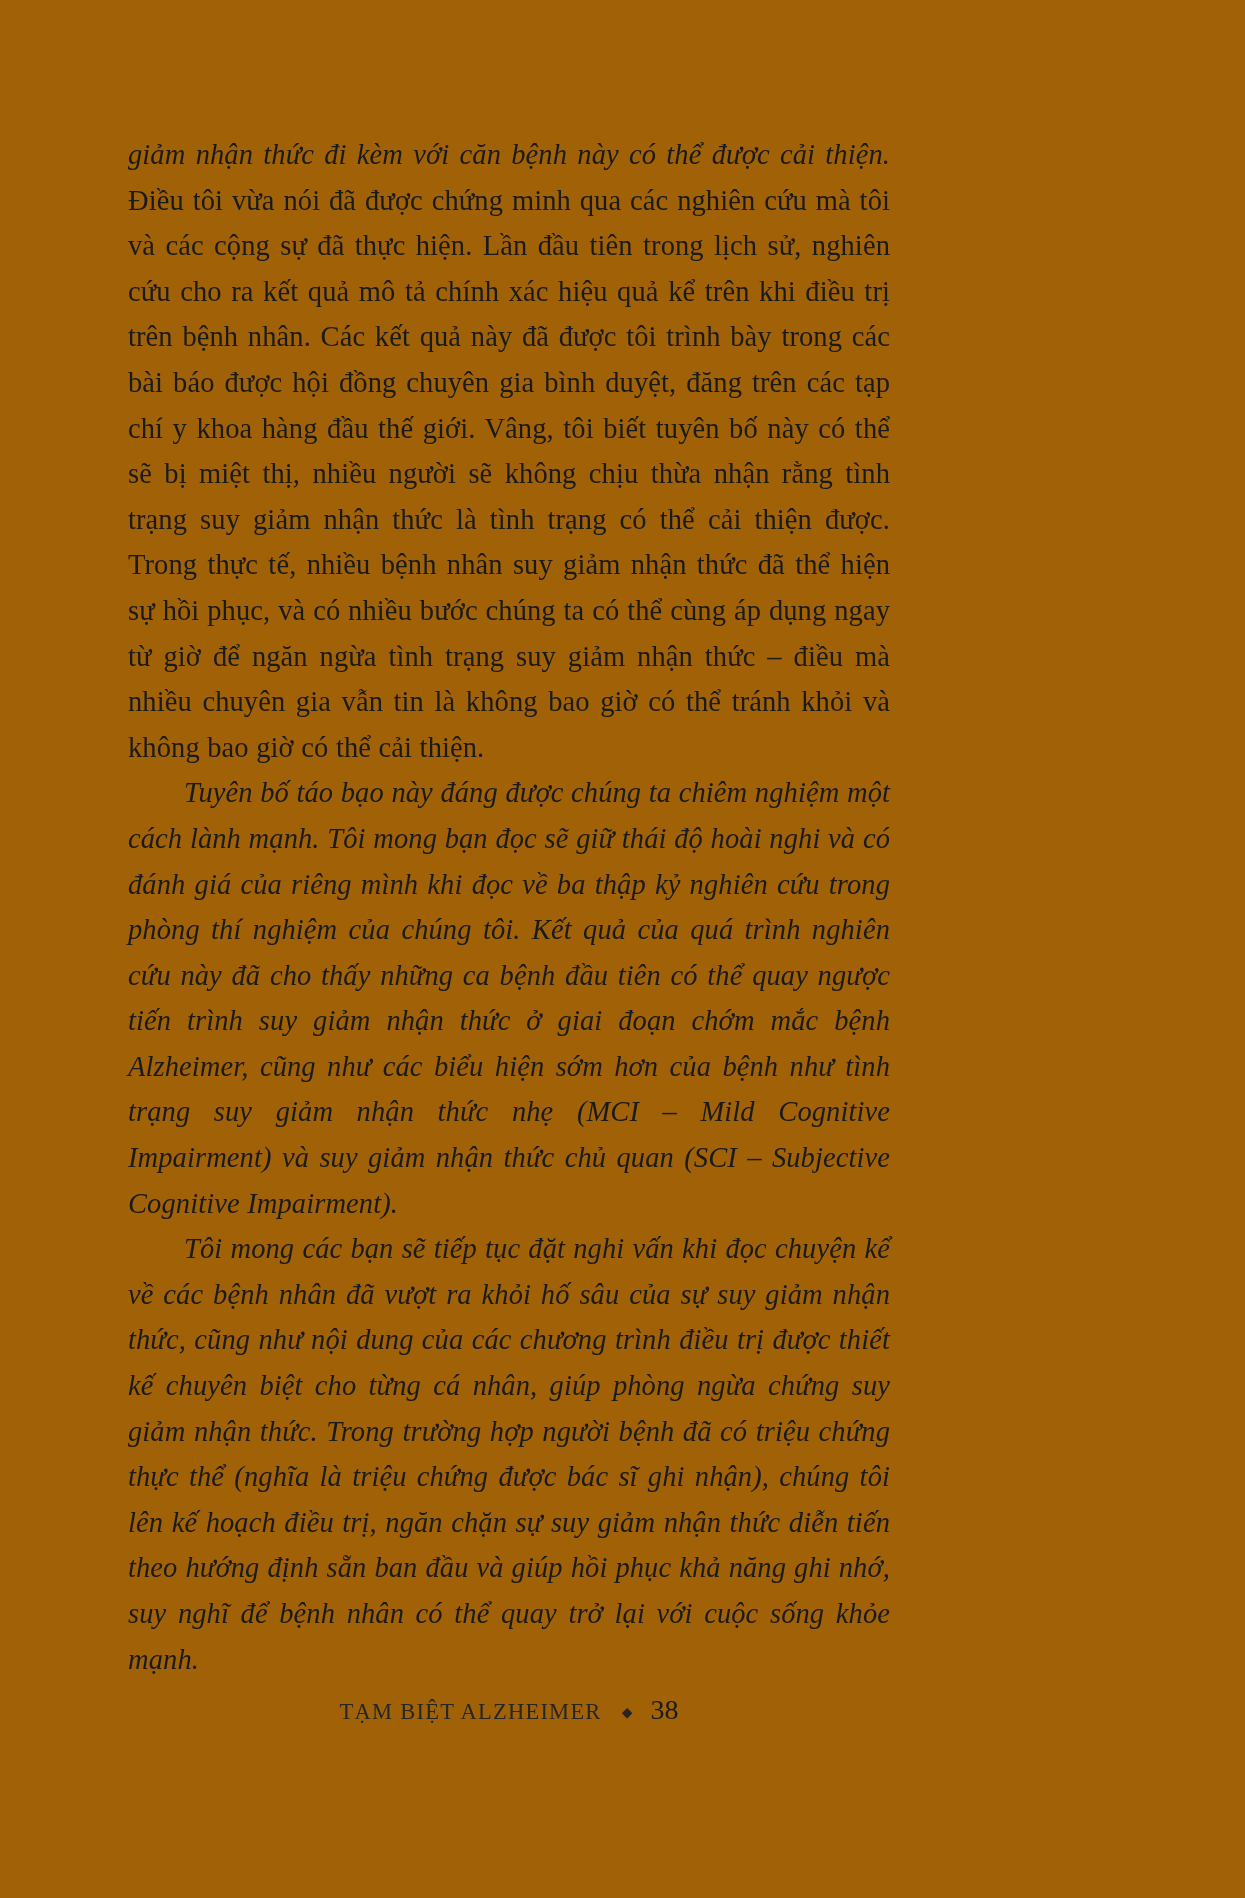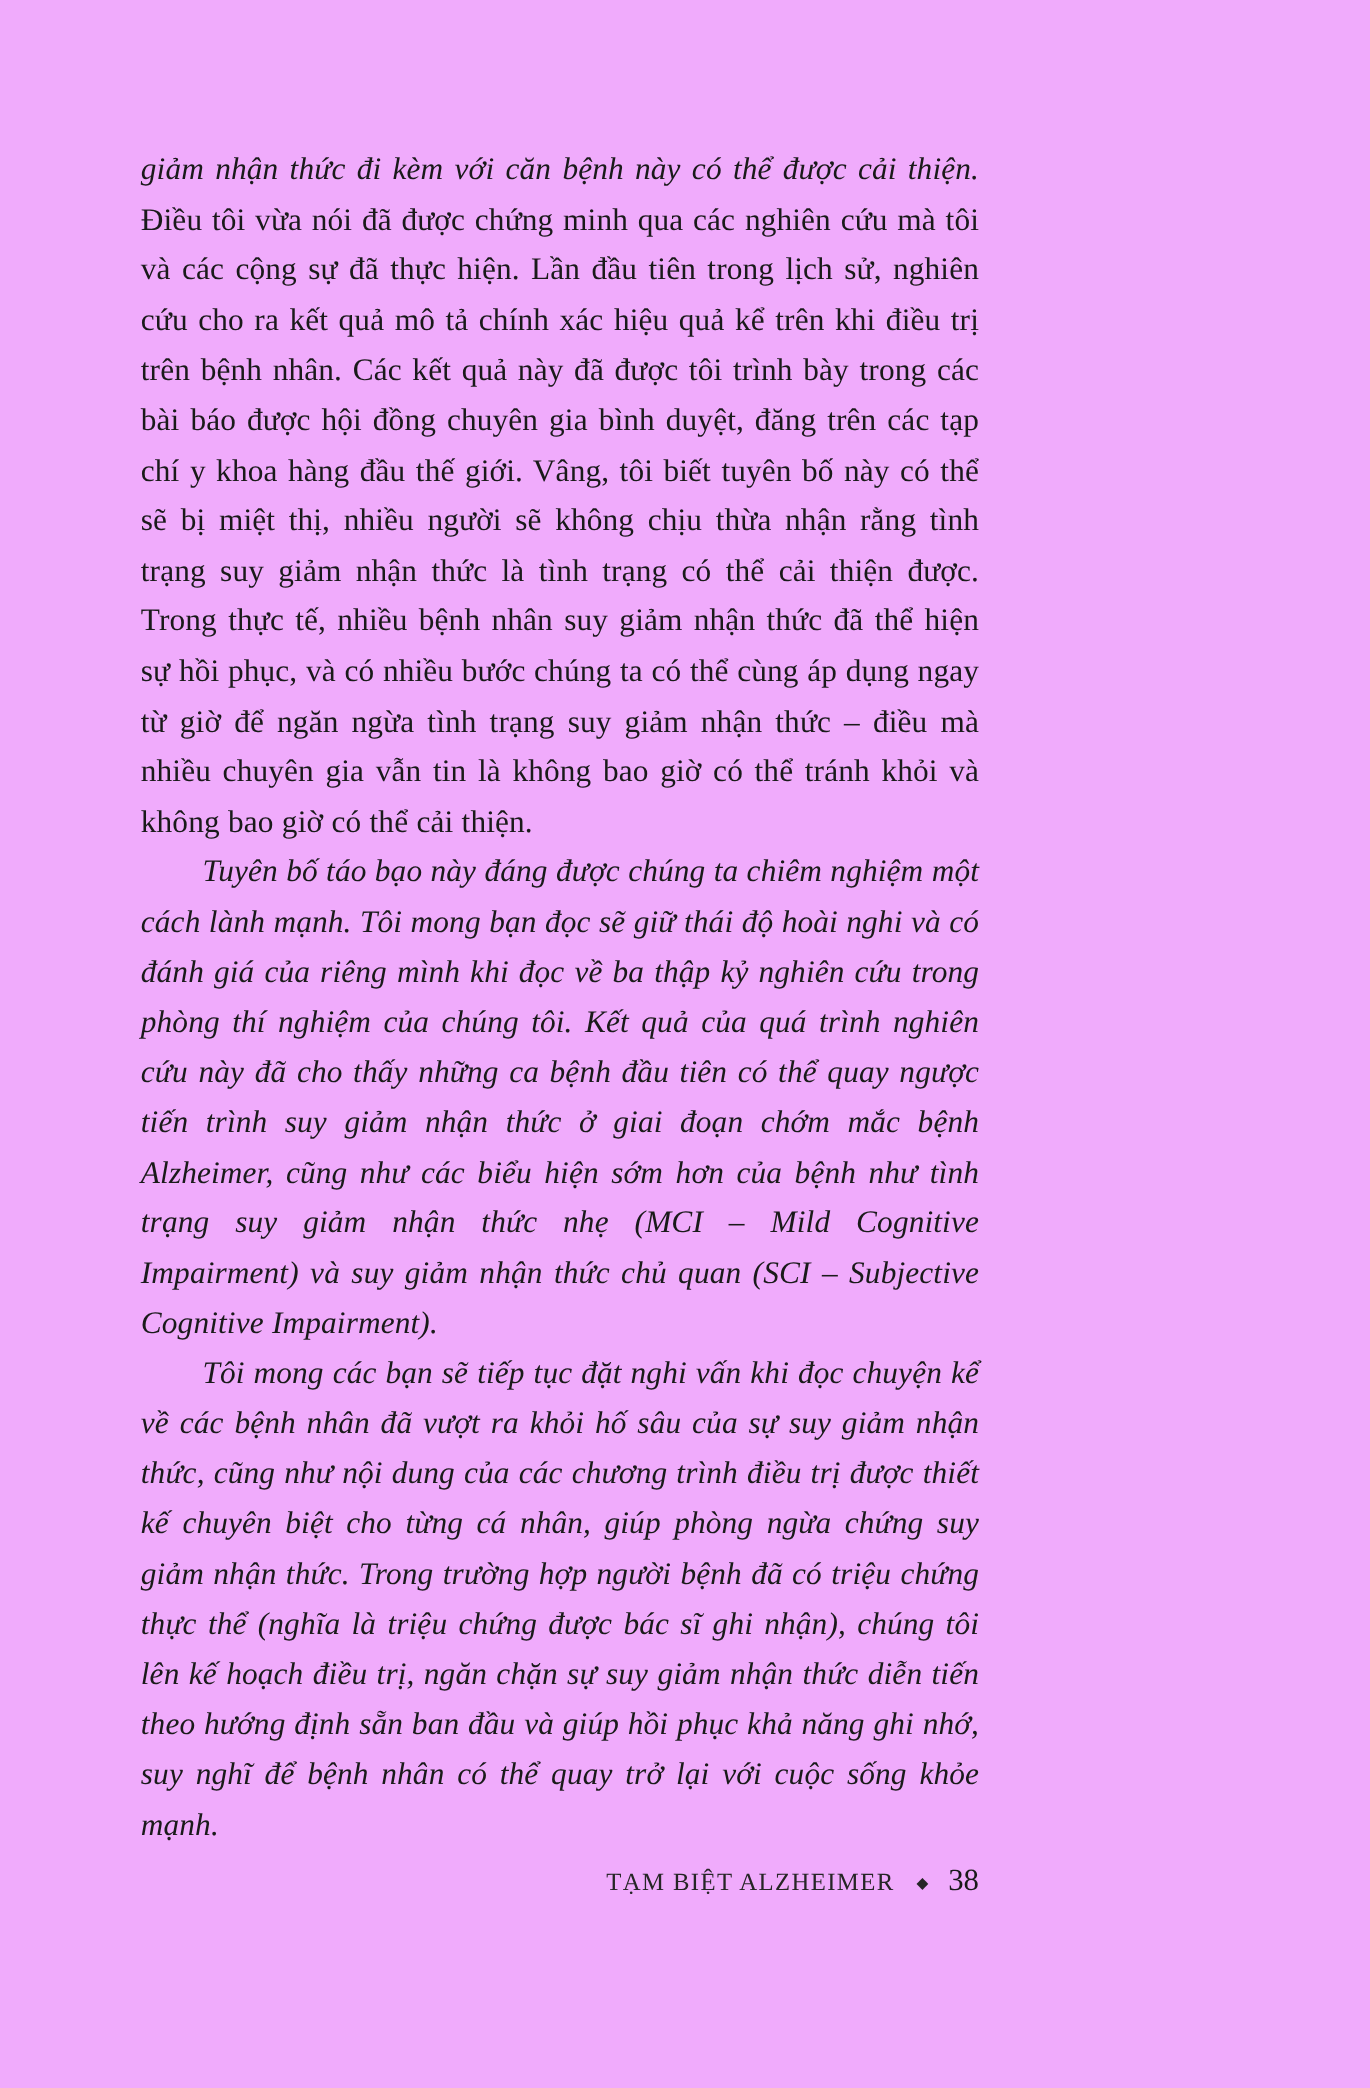--- a/index.html
+++ b/index.html
@@ -12,21 +12,21 @@
     background: #ffffff;
     font-family: "Liberation Serif", "DejaVu Serif", serif;
     color: #1b1b1b;
     overflow: hidden;
   }
 
   .page {
     position: relative;
     width: 1245px;
     height: 1898px;
-    background: #f0abfc;
+    background: #a16207;
     box-sizing: border-box;
   }
 
   .content {
     position: absolute;
     left: 128px;
     top: 132px;
     width: 762px;
   }
 
@@ -54,21 +54,21 @@
   .lead-italic {
     font-style: italic;
   }
 
   .footer {
     position: absolute;
     left: 128px;
     top: 1694px;
     width: 762px;
     display: flex;
-    justify-content: flex-end;
+    justify-content: center;
     align-items: baseline;
     gap: 0;
   }
 
   .footer-title {
     font-size: 22.5px;
     letter-spacing: 1.25px;
     color: #262626;
     font-family: "Liberation Serif", "DejaVu Serif", serif;
   }

